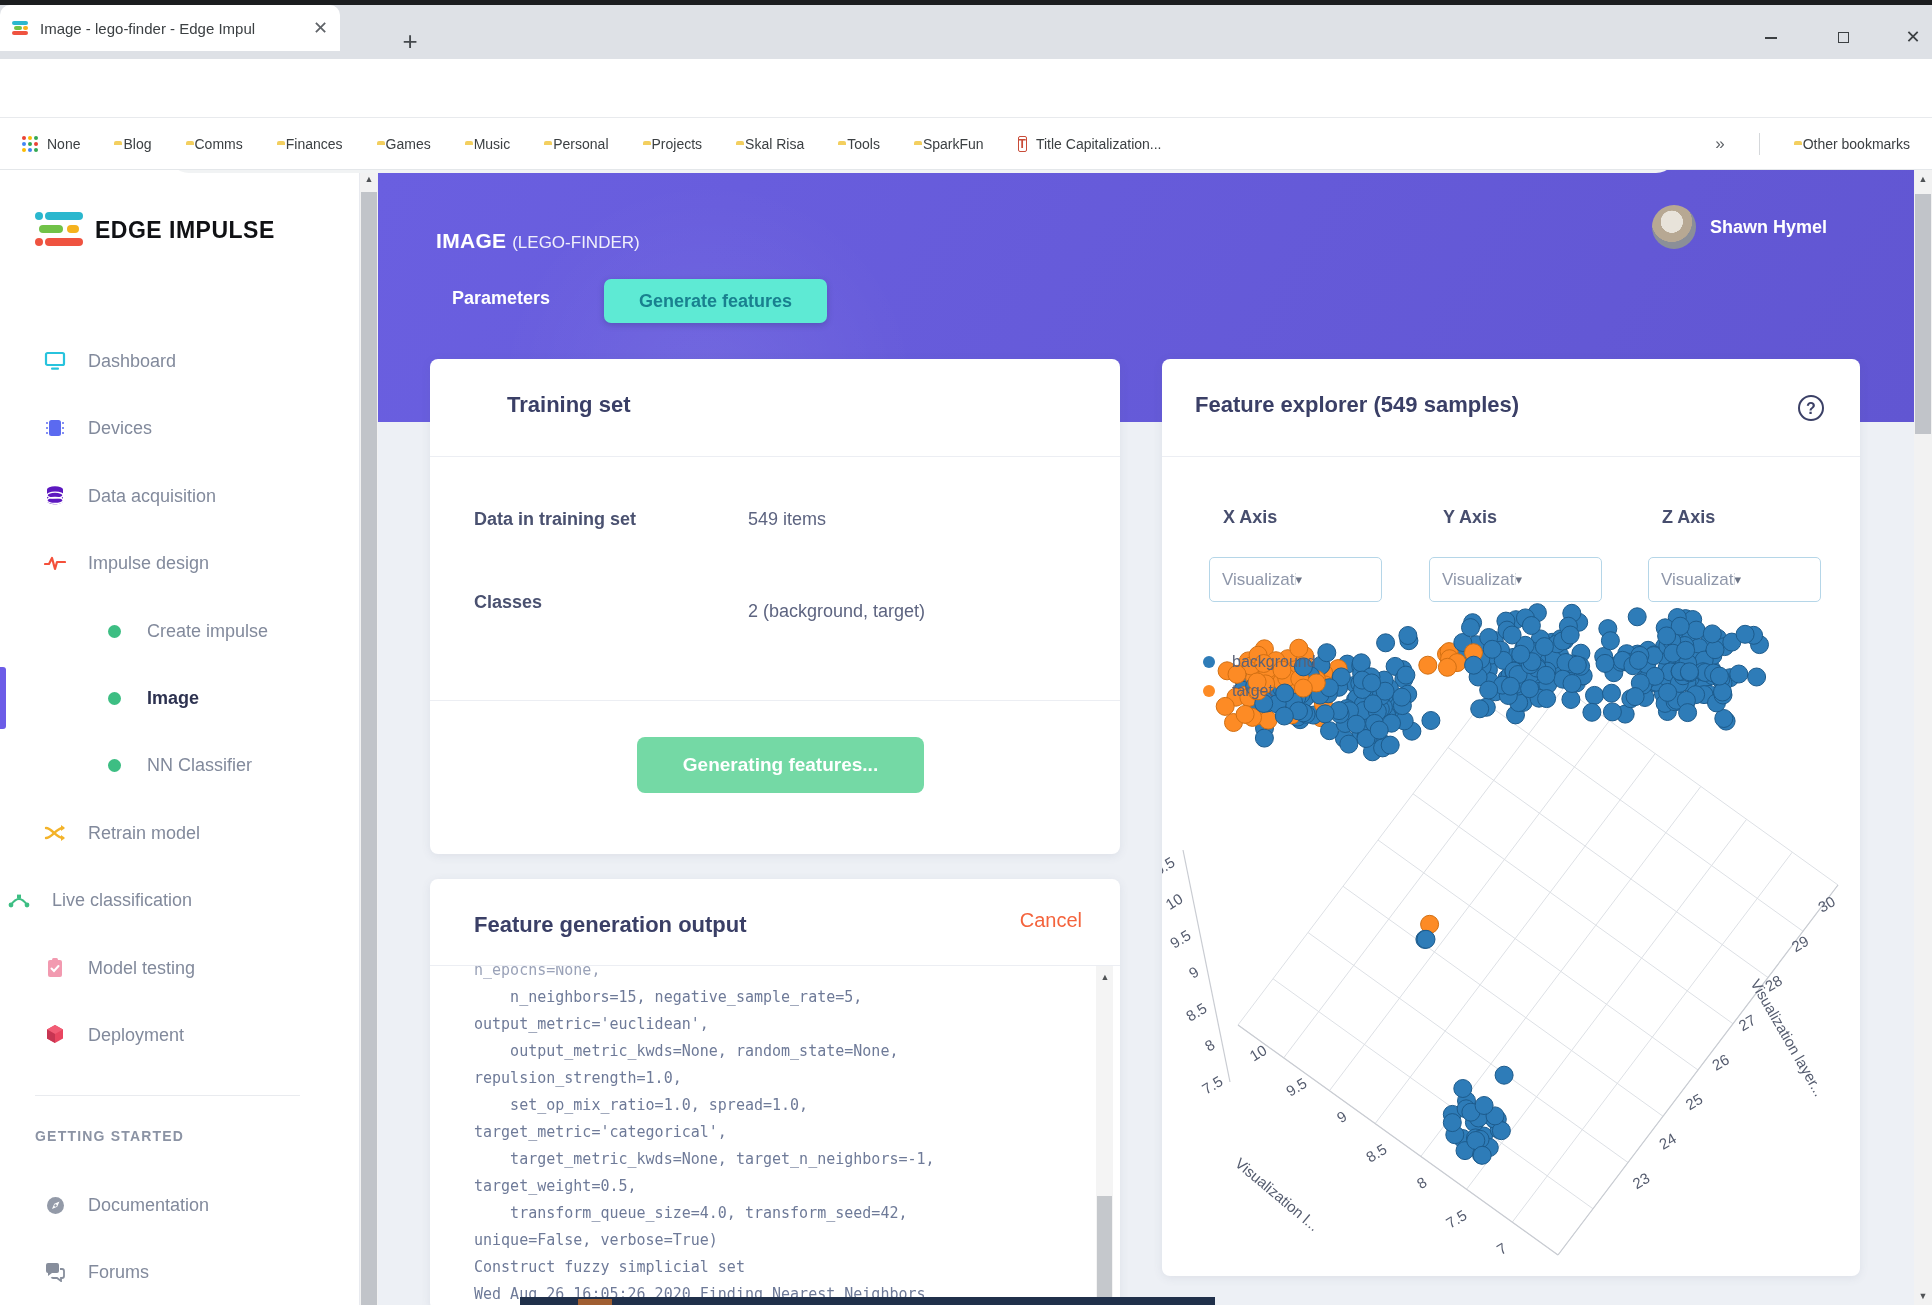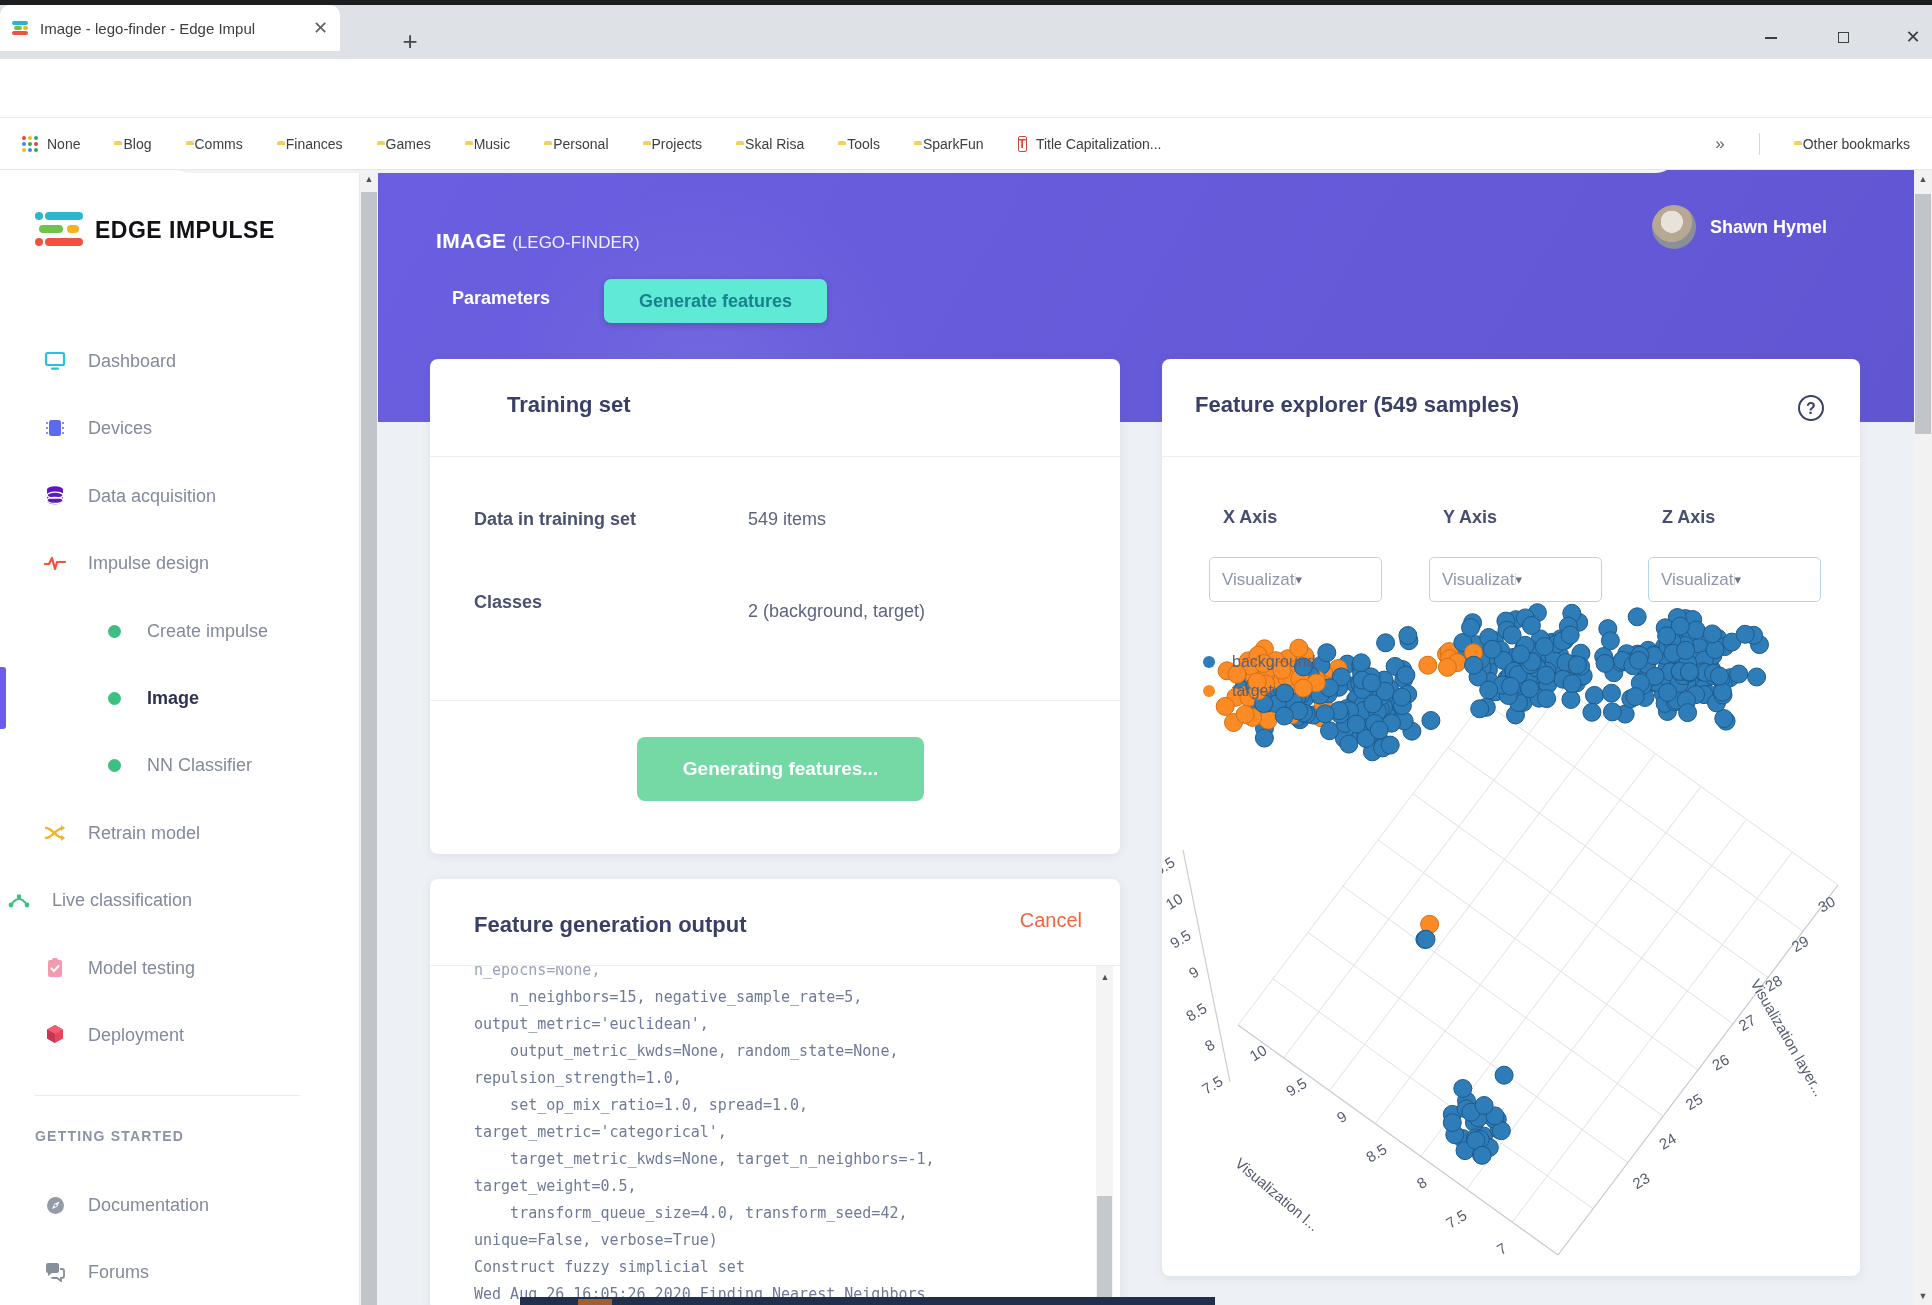--- a/index.html
+++ b/index.html
@@ -79,21 +79,21 @@
 
   .card { position:absolute; background:#fff; border-radius:8px; box-shadow:0 2px 10px rgba(80,85,120,.10); z-index:3;}
   #card-training { top:359px; left:430px; width:690px; height:495px; }
   #card-output { top:879px; left:430px; width:690px; height:431px; }
   #card-explorer { top:359px; left:1162px; width:698px; height:917px; }
   .card-title { position:absolute; font-size:22px; font-weight:bold; color:#3a3f66; }
   .card-divider { position:absolute; left:0; width:100%; height:1px; background:#eceef3; }
 
   .ts-label { position:absolute; left:44px; font-size:18px; font-weight:bold; color:#4a5170;}
   .ts-value { position:absolute; left:318px; font-size:18px; color:#5d6480;}
-  #gen-btn { position:absolute; left:207px; top:378px; width:287px; height:64px; background:#74d9a5; border:none; border-radius:8px; color:#fff; font-size:19px; font-weight:bold; font-family:inherit; cursor:pointer;}
+  #gen-btn { position:absolute; left:207px; top:378px; width:287px; height:56px; background:#74d9a5; border:none; border-radius:8px; color:#fff; font-size:19px; font-weight:bold; font-family:inherit; cursor:pointer;}
 
   #cancel-link { position:absolute; right:38px; top:30px; font-size:20px; color:#f4633c; cursor:pointer;}
   #console { position:absolute; left:0; top:87px; width:690px; height:344px; overflow:hidden; }
   #console-lines { padding:0 0 0 44px; margin-top:-9px; font-family:"DejaVu Sans Mono", monospace; font-size:15px; line-height:27px; color:#6e7a98; white-space:pre;}
   #console-lines div:first-child { color:#9aa2b8; }
   #console-sb { position:absolute; right:7px; top:87px; width:17px; height:344px; background:#f4f4f4;}
   #console-sb .sb-thumb { width:15px; background:#c5c8cc;}
   #bottom-strip { top:1297px; left:520px; width:695px; height:8px; background:#20304a; z-index:20;}
   #bottom-strip i { position:absolute; top:2px; left:58px; width:34px; height:6px; background:#c06a2a; opacity:.8;}
 

